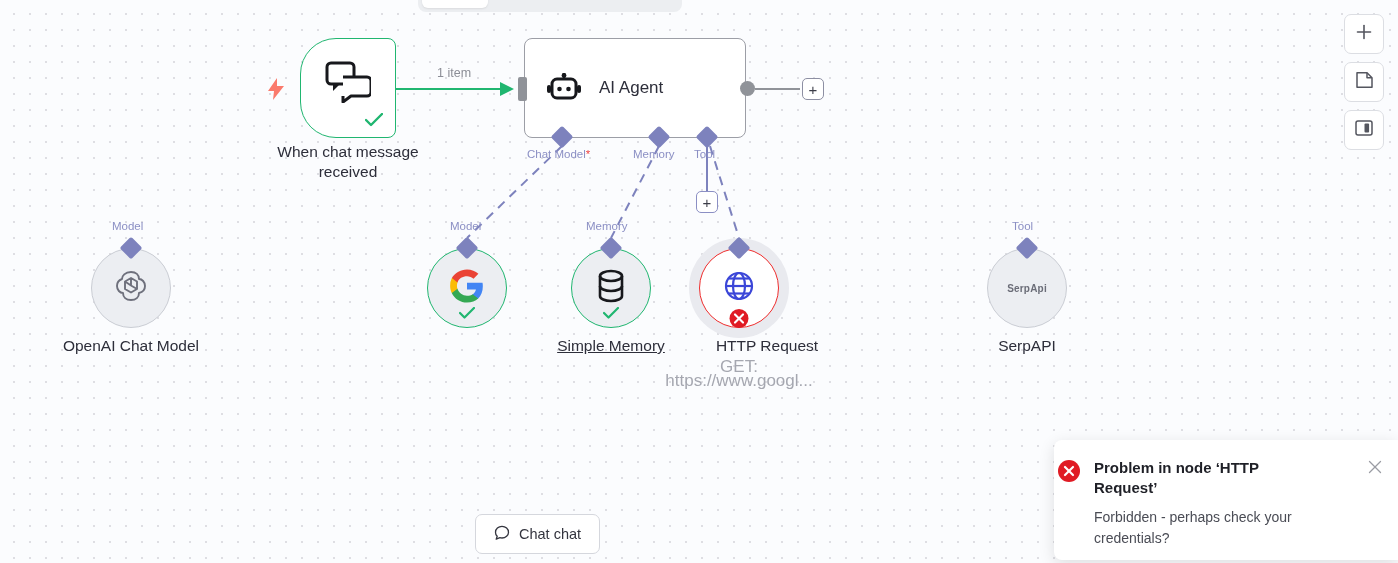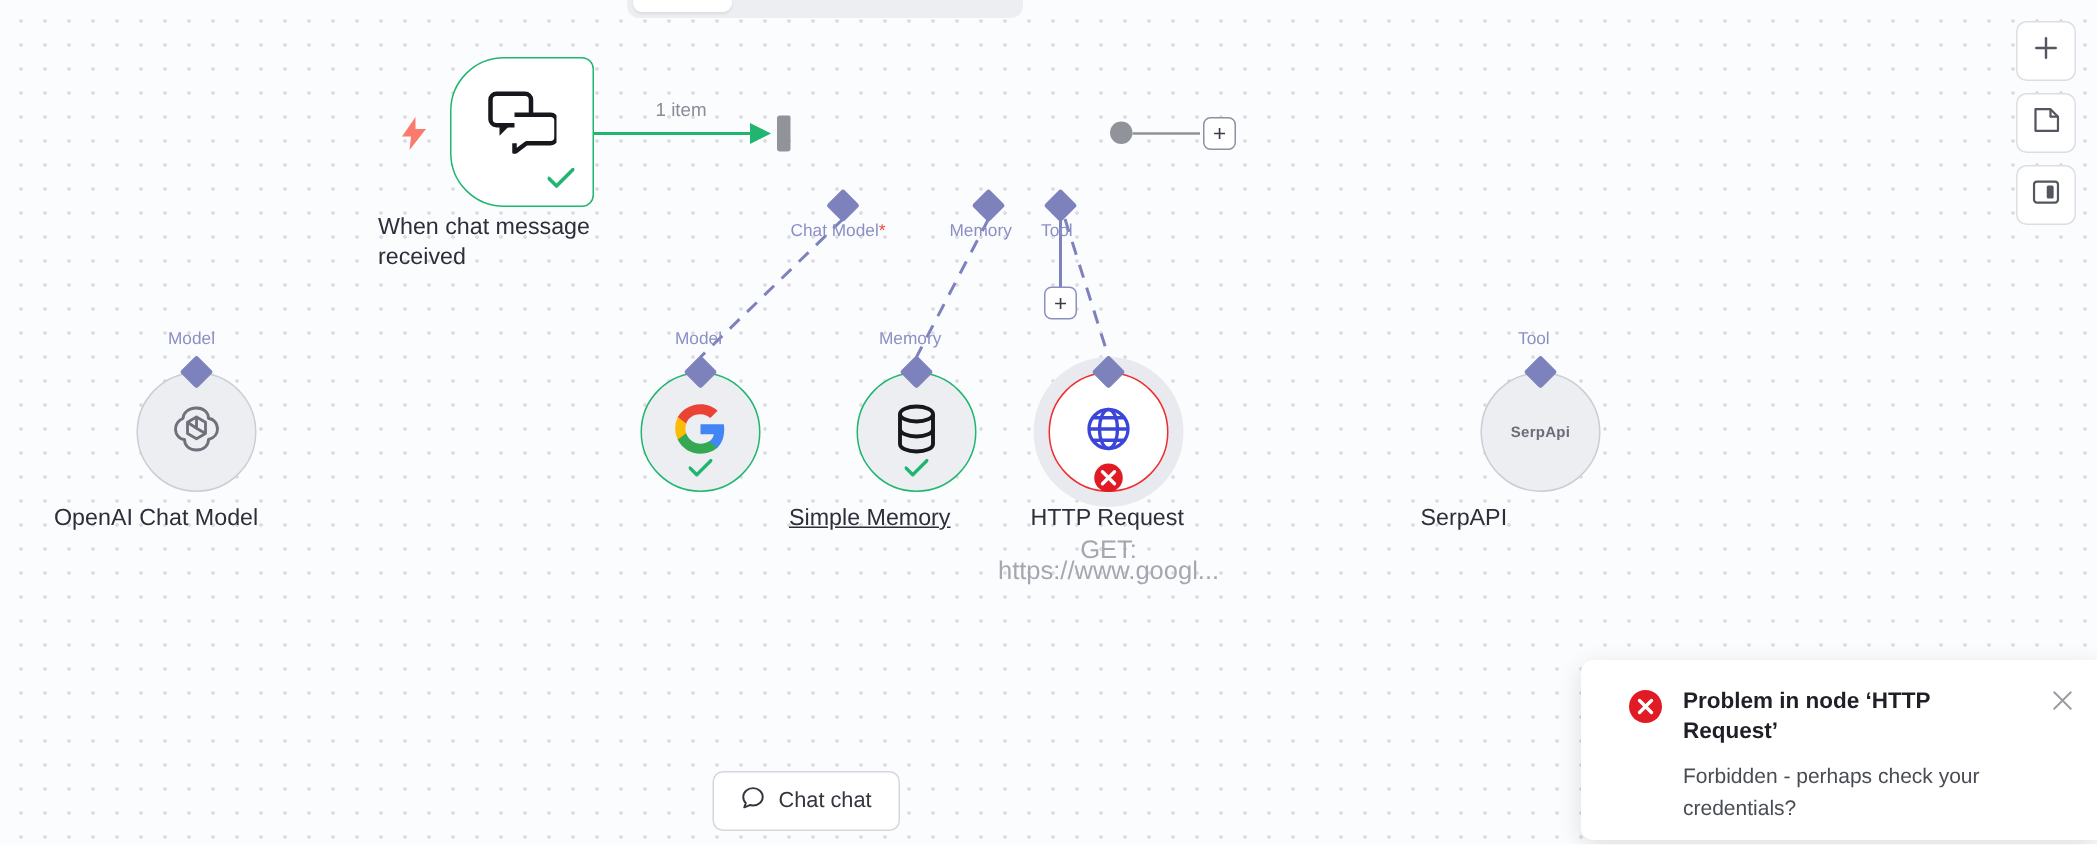--- a/index.html
+++ b/index.html
@@ -48,20 +48,21 @@
     font-weight: 600;
     box-shadow: 0 1px 2px rgba(0,0,0,.08);
   }
 
   
   #edges { position: absolute; left:0; top:0; width:1398px; height:563px; z-index: 5; }
 
   
   .node-label {
     position: absolute;
+    text-align: center;
     font-size: 15.5px;
     line-height: 20px;
     color: #2d2e3a;
     z-index: 12;
     pointer-events: none;
   }
   .node-sublabel {
     position: absolute;
     text-align: center;
     font-size: 17px;
@@ -232,21 +233,21 @@
   }
 
   
   .toast {
     position: absolute;
     left: 1054px; top: 440px;
     width: 344px; height: 120px;
     background: #fff;
     border-radius: 8px 0 0 8px;
     box-shadow: 0 4px 16px rgba(0,0,0,.12);
-    padding: 18px 16px 16px 32px;
+    padding: 18px 16px 16px 4px;
     display: flex;
     z-index: 50;
   }
   .toast .tico {
     flex: 0 0 auto;
     width: 22px; height: 22px;
     background: #e01b24;
     border-radius: 50%;
     display: flex; align-items: center; justify-content: center;
     margin-top: 2px;
@@ -316,20 +317,34 @@
     <span class="check">
       <svg width="18" height="14" viewBox="0 0 18 14">
         <polyline points="1,7 6,12 17,1" fill="none" stroke="#20b670" stroke-width="2.4" stroke-linecap="round" stroke-linejoin="round"></polyline>
       </svg>
     </span>
   </div>
   <div class="node-label" style="left:252px; top:142px; width:192px;">When chat message received</div>
 
   <div class="item-label">1 item</div>
   <div class="port-in"></div>
+  <div class="agent-node">
+    <span class="aicon">
+      <svg width="34" height="30" viewBox="0 0 34 30">
+        <line x1="17" y1="0" x2="17" y2="5" stroke="#17181c" stroke-width="2.6"></line>
+        <circle cx="17" cy="2.4" r="2.4" fill="#17181c"></circle>
+        <rect x="5" y="6" width="24" height="19" rx="5" fill="#fff" stroke="#17181c" stroke-width="3"></rect>
+        <circle cx="12.5" cy="16" r="2.3" fill="#17181c"></circle>
+        <circle cx="21.5" cy="16" r="2.3" fill="#17181c"></circle>
+        <rect x="0" y="12" width="4" height="8" rx="2" fill="#17181c"></rect>
+        <rect x="30" y="12" width="4" height="8" rx="2" fill="#17181c"></rect>
+      </svg>
+    </span>
+    <span class="atitle">AI Agent</span>
+  </div>
   <div class="port-out"></div>
   <div class="plus-btn" style="left:802px; top:78px;">+</div>
 
   <div class="diamond" style="left:554px; top:129px;"></div>
   <div class="diamond" style="left:651px; top:129px;"></div>
   <div class="diamond" style="left:699px; top:129px;"></div>
 
   <div class="port-label" style="left:527px; top:148px;">
     <span>Chat Model</span><span class="req">*</span>
   </div>

